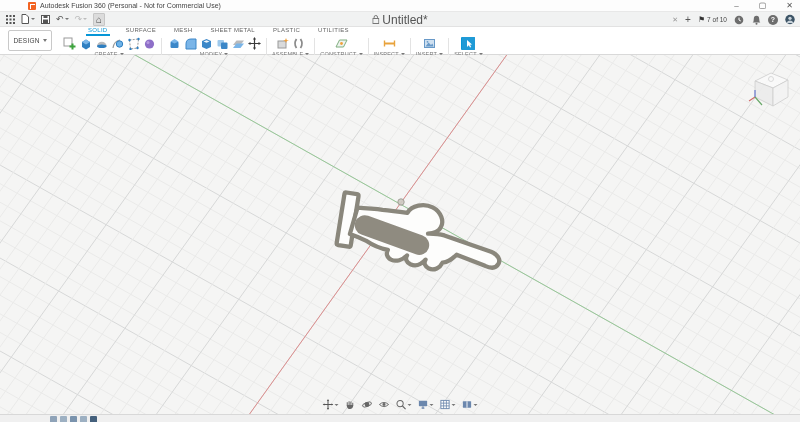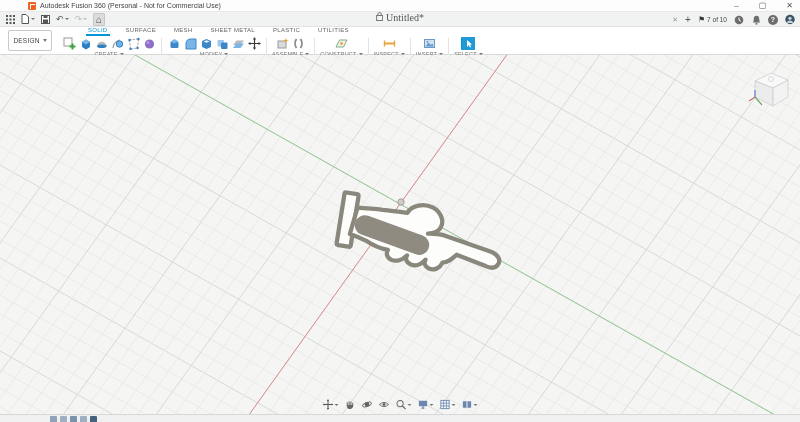--- a/index.html
+++ b/index.html
@@ -12,21 +12,21 @@
   .win-controls{position:absolute;right:4px;top:0;height:12px;display:flex;align-items:center;gap:14px;}
   .win-btn{font-size:8px;color:#555;line-height:12px;padding:0 3px;cursor:default;}
   
   .appbar{height:15px;background:#f1f2f2;border-bottom:1px solid #e2e2e2;display:flex;align-items:center;position:relative;padding:0 6px;}
   .appbar-left{display:flex;align-items:center;gap:6px;}
   .abtn{display:flex;align-items:center;height:13px;color:#555;}
   .abtn svg{display:block;}
   .ab-glyph{font-size:9px;line-height:13px;color:#555;}
   .ab-glyph.disabled{color:#bcbcbc;}
   .home-active{background:#dcdcdc;border:1px solid #c6c6c6;border-radius:1px;padding:0 2px;}
-  .doc-tab{position:absolute;left:50%;top:0;transform:translateX(-50%);height:15px;display:flex;gap:3px;font-size:10px;color:#555;font-family:Liberation Serif, serif;}
+  .doc-tab{position:absolute;left:50%;top:0;transform:translateX(-50%);height:15px;display:flex;align-items:center;gap:3px;font-size:12px;color:#555;}
   .appbar-right{position:absolute;right:5px;top:0;height:15px;display:flex;align-items:center;gap:7px;}
   .tab-close{font-size:7px;color:#999;}
   .tab-add{font-size:10px;color:#555;}
   .save-counter{display:flex;align-items:center;gap:2px;font-size:6.5px;color:#444;}
   .flag-glyph{font-size:8px;color:#333;}
   .circle-icon{width:10px;height:10px;border-radius:50%;display:flex;align-items:center;justify-content:center;}
   
   .ribbon{height:28px;background:#ffffff;border-bottom:1px solid #d9d9d9;display:flex;position:relative;}
   .design-menu{margin:3px 6px 3px 8px;width:44px;border:1px solid #c9c9c9;border-radius:2px;background:#fff;display:flex;align-items:center;justify-content:center;gap:3px;font-size:6.5px;color:#444;letter-spacing:.2px;}
   .ribbon-main{display:flex;flex-direction:column;flex:1;}

